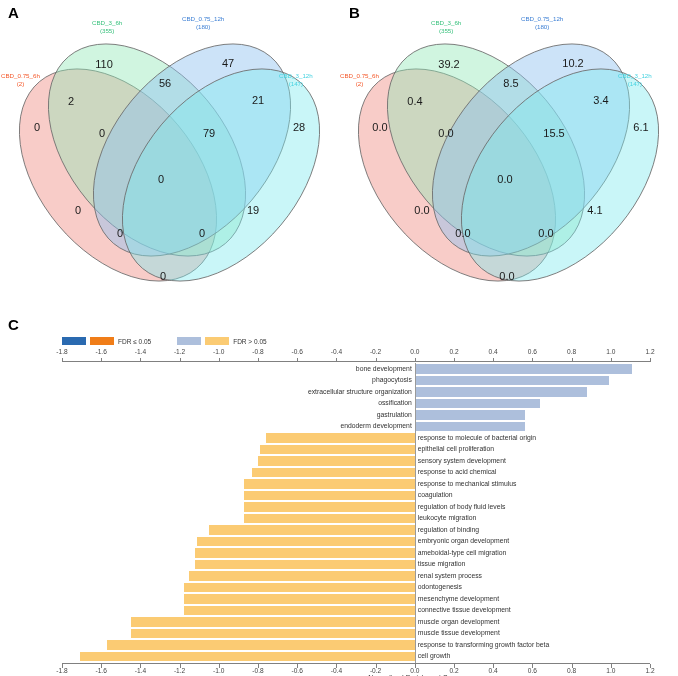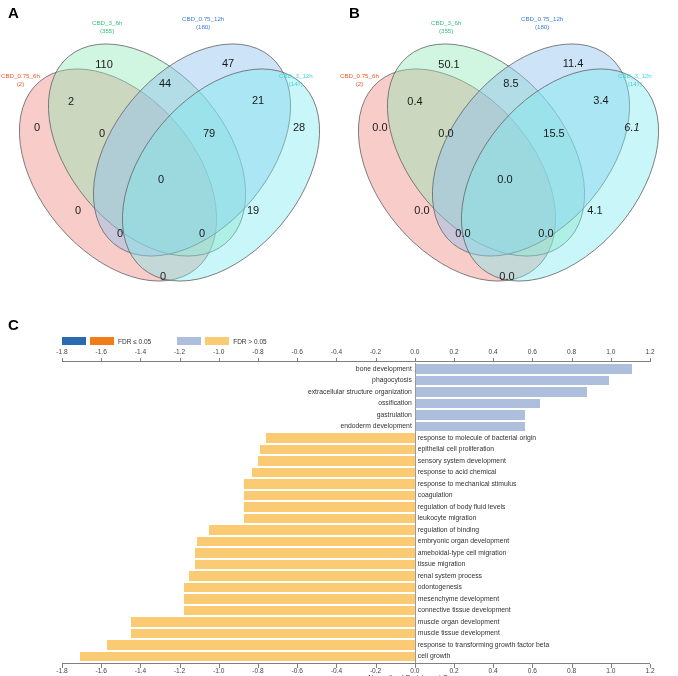--- a/index.html
+++ b/index.html
@@ -60,21 +60,21 @@
   <div class="venn-label c-blue" style="left:182px;top:15px;">
     <span>CBD_0.75_12h</span><br>
     <span>(180)</span>
   </div>
   <div class="venn-label c-cyan" style="left:279px;top:72px;">
     <span>CBD_3_12h</span><br>
     <span>(147)</span>
   </div>
   <div class="venn-num" style="left:104px;top:64px;">110</div>
   <div class="venn-num" style="left:228px;top:63px;">47</div>
-  <div class="venn-num" style="left:165px;top:83px;">44</div>
+  <div class="venn-num" style="left:165px;top:83px;">56</div>
   <div class="venn-num" style="left:71px;top:101px;">2</div>
   <div class="venn-num" style="left:258px;top:100px;">21</div>
   <div class="venn-num" style="left:37px;top:127px;">0</div>
   <div class="venn-num" style="left:299px;top:127px;">28</div>
   <div class="venn-num" style="left:102px;top:133px;">0</div>
   <div class="venn-num" style="left:209px;top:133px;">79</div>
   <div class="venn-num" style="left:161px;top:179px;">0</div>
   <div class="venn-num" style="left:78px;top:210px;">0</div>
   <div class="venn-num" style="left:253px;top:210px;">19</div>
   <div class="venn-num" style="left:120px;top:233px;">0</div>
@@ -102,27 +102,27 @@
     <span>(355)</span>
   </div>
   <div class="venn-label c-blue" style="left:182px;top:15px;">
     <span>CBD_0.75_12h</span><br>
     <span>(180)</span>
   </div>
   <div class="venn-label c-cyan" style="left:279px;top:72px;">
     <span>CBD_3_12h</span><br>
     <span>(147)</span>
   </div>
-  <div class="venn-num" style="left:110px;top:64px;">50.1</div>
-  <div class="venn-num" style="left:234px;top:63px;">11.4</div>
+  <div class="venn-num" style="left:110px;top:64px;">39.2</div>
+  <div class="venn-num" style="left:234px;top:63px;">10.2</div>
   <div class="venn-num" style="left:172px;top:83px;">8.5</div>
   <div class="venn-num" style="left:76px;top:101px;">0.4</div>
   <div class="venn-num" style="left:262px;top:100px;">3.4</div>
   <div class="venn-num" style="left:41px;top:127px;">0.0</div>
-  <div class="venn-num" style="left:293px;top:127px;font-style:italic;">6.1</div>
+  <div class="venn-num" style="left:302px;top:127px;">6.1</div>
   <div class="venn-num" style="left:107px;top:133px;">0.0</div>
   <div class="venn-num" style="left:215px;top:133px;">15.5</div>
   <div class="venn-num" style="left:166px;top:179px;">0.0</div>
   <div class="venn-num" style="left:83px;top:210px;">0.0</div>
   <div class="venn-num" style="left:256px;top:210px;">4.1</div>
   <div class="venn-num" style="left:124px;top:233px;">0.0</div>
   <div class="venn-num" style="left:207px;top:233px;">0.0</div>
   <div class="venn-num" style="left:168px;top:276px;">0.0</div>
 </div>
 

